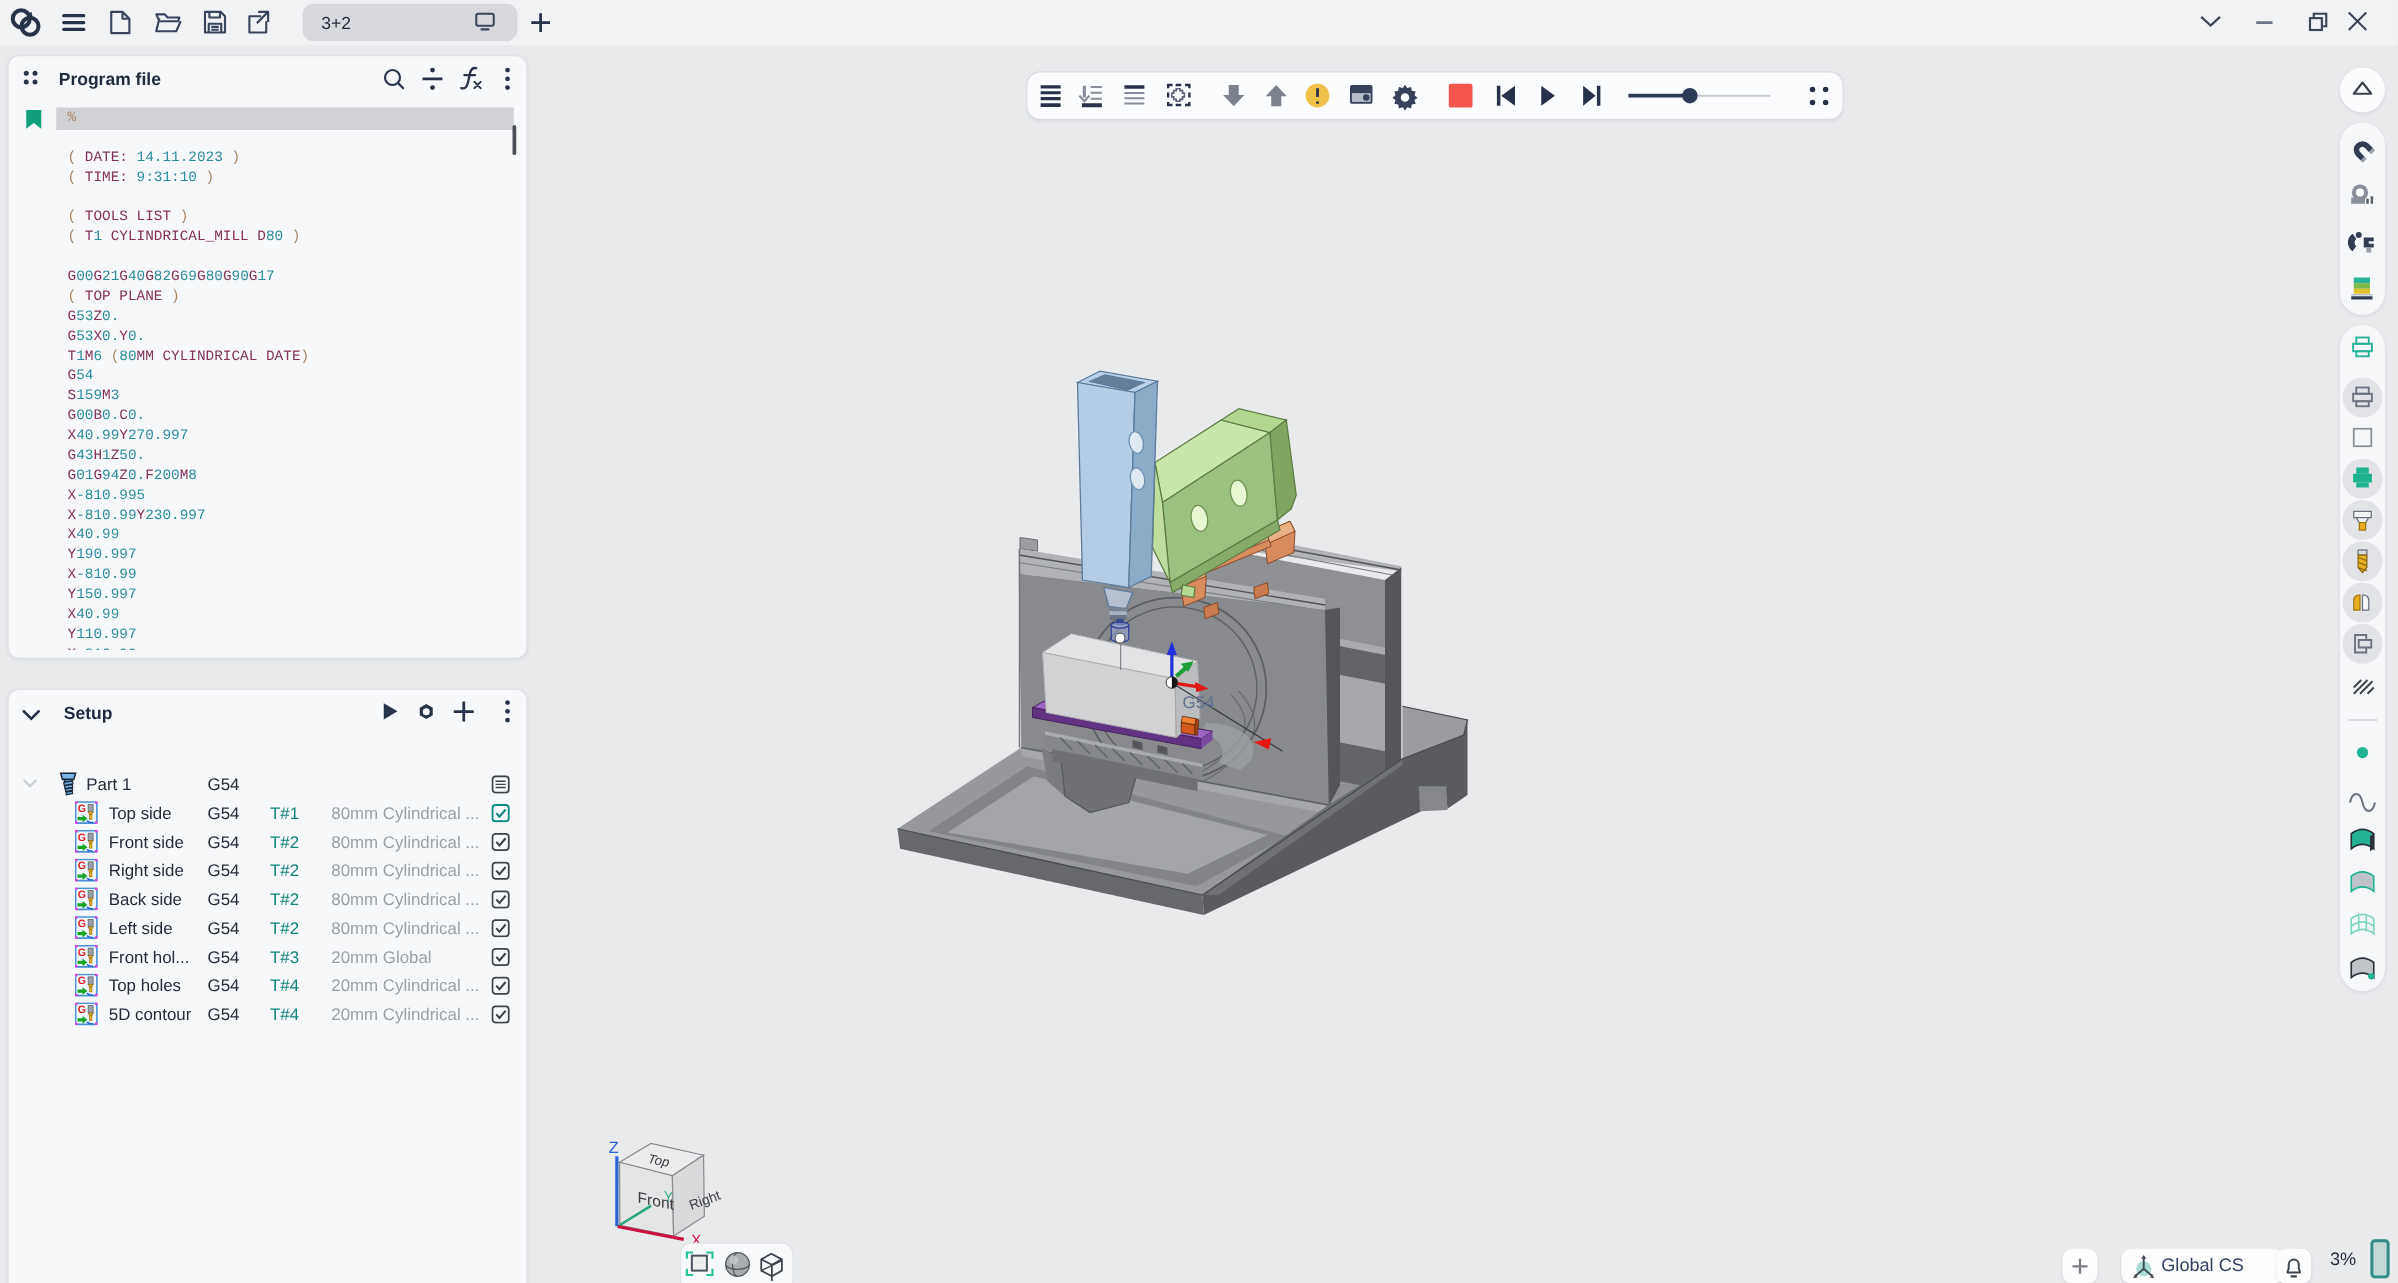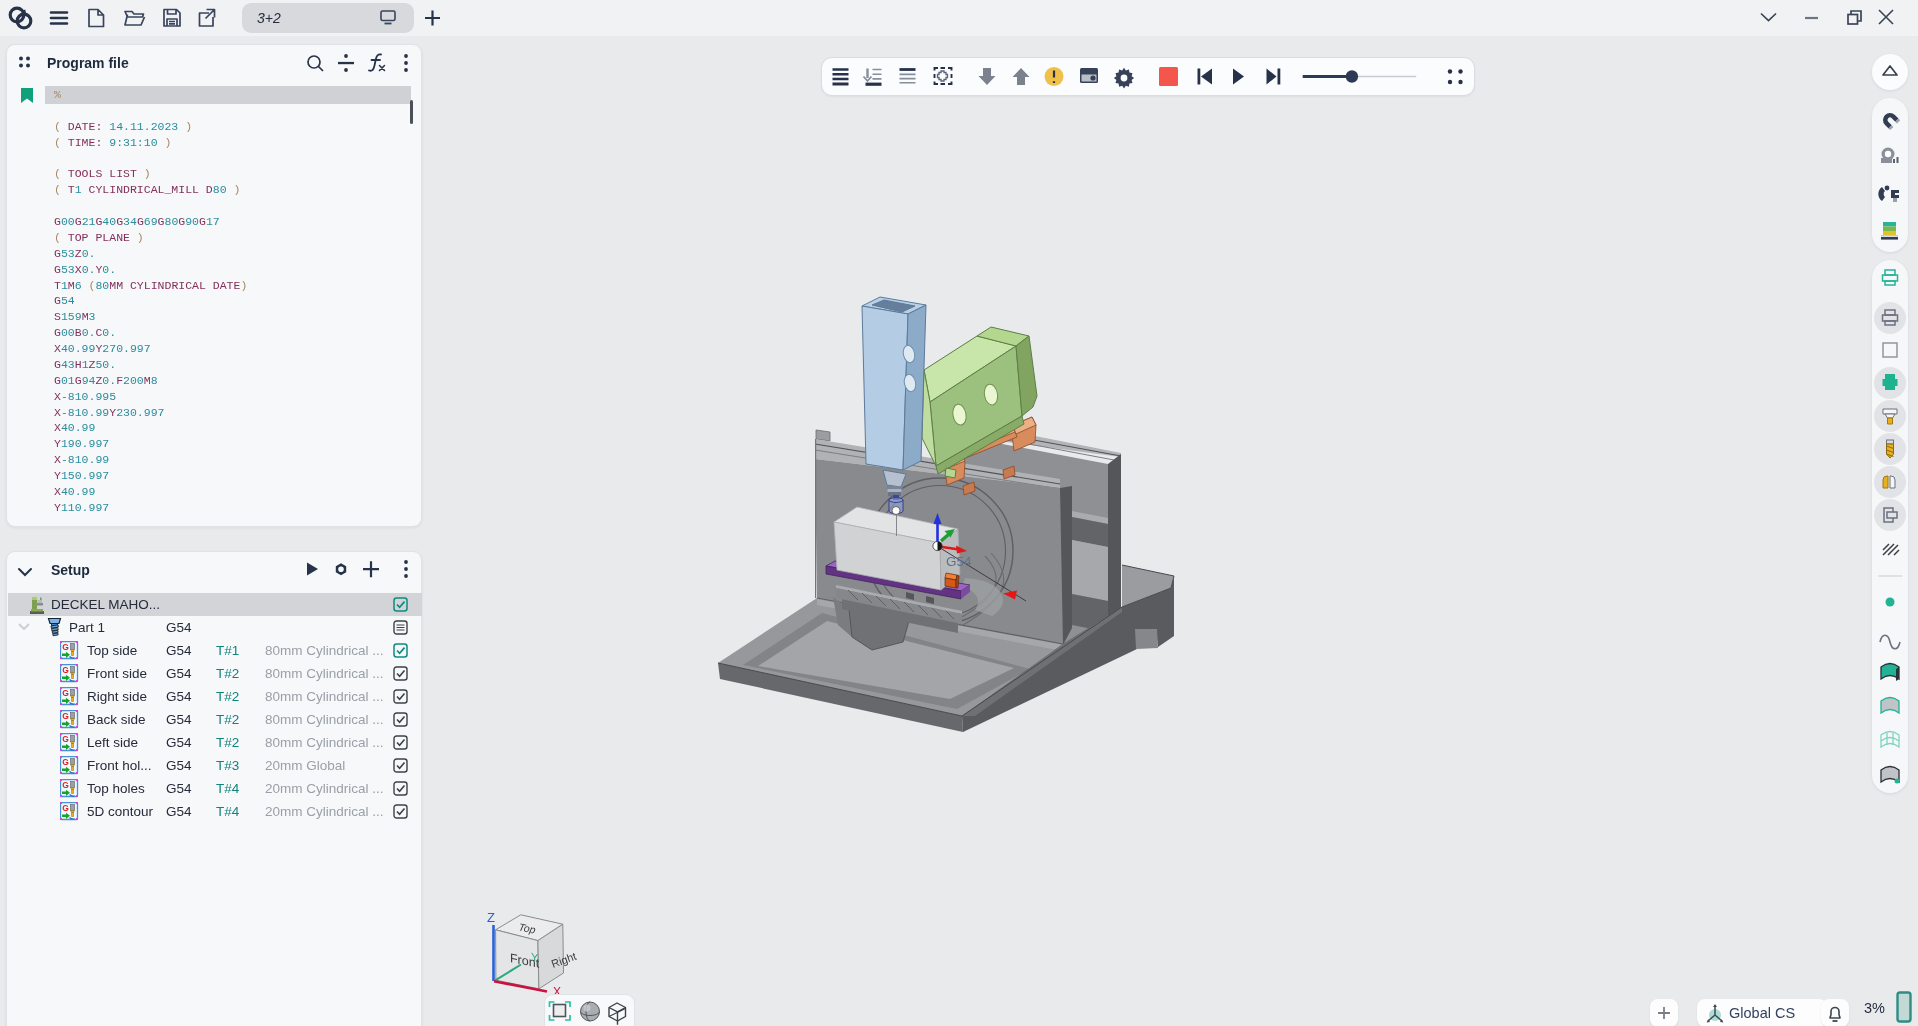--- a/index.html
+++ b/index.html
@@ -1,18 +1,18 @@
 <!DOCTYPE html>
 <html><head><meta charset="utf-8">
 <style>
 html,body{margin:0;padding:0;width:1918px;height:1026px;overflow:hidden;background:#e9eaec;font-family:"Liberation Sans",sans-serif;}
 .abs{position:absolute;}
 #titlebar{position:absolute;left:0;top:0;width:1918px;height:36px;background:#f1f2f4;}
 #tab{position:absolute;left:242px;top:3px;width:172px;height:30px;background:#d7d9dc;border-radius:9px;color:#232c3d;font-size:14px;}
-#tab span{position:absolute;left:15px;top:7px;font-style:italic;}
+#tab span{position:absolute;left:15px;top:7px;}
 .panel{position:absolute;left:6px;width:416px;background:#f7f8f9;border:1px solid #e0e2e5;border-radius:9px;box-shadow:0 1px 3px rgba(40,50,70,.08);box-sizing:border-box;}
 #panel1{top:44px;height:483px;}
 #panel2{top:551px;height:489px;}
 .ptitle{position:absolute;left:40px;top:10px;font-size:14px;font-weight:bold;color:#1d2a3e;}
 #codewrap{position:absolute;left:8px;top:40px;right:18px;bottom:6px;overflow:hidden;font-family:"Liberation Mono",monospace;font-size:11.5px;line-height:15.87px;color:#2a8c9e;}
 #code{position:absolute;left:39px;top:2px;white-space:pre;}
 #code i{font-style:normal;color:#83305a;}
 #code b{font-weight:normal;color:#2a8c9e;}
 #code u{text-decoration:none;color:#a88765;}
 #hl{position:absolute;left:38px;top:41px;width:366px;height:18px;background:#d0d1d4;}
@@ -233,21 +233,21 @@
     </svg>
   <div id="codewrap">
       <div id="code"><u>%</u>
 
 <u>(</u> <i>DATE:</i> <b>14.11.2023</b> <u>)</u>
 <u>(</u> <i>TIME:</i> <b>9:31:10</b> <u>)</u>
 
 <u>(</u> <i>TOOLS</i> <i>LIST</i> <u>)</u>
 <u>(</u> <i>T</i><b>1</b> <i>CYLINDRICAL_MILL</i> <i>D</i><b>80</b> <u>)</u>
 
-<i>G</i><b>00</b><i>G</i><b>21</b><i>G</i><b>40</b><i>G</i><b>34</b><i>G</i><b>69</b><i>G</i><b>80</b><i>G</i><b>90</b><i>G</i><b>17</b>
+<i>G</i><b>00</b><i>G</i><b>21</b><i>G</i><b>40</b><i>G</i><b>82</b><i>G</i><b>69</b><i>G</i><b>80</b><i>G</i><b>90</b><i>G</i><b>17</b>
 <u>(</u> <i>TOP</i> <i>PLANE</i> <u>)</u>
 <i>G</i><b>53</b><i>Z</i><b>0.</b>
 <i>G</i><b>53</b><i>X</i><b>0.</b><i>Y</i><b>0.</b>
 <i>T</i><b>1</b><i>M</i><b>6</b> <u>(</u><b>80</b><i>MM</i> <i>CYLINDRICAL</i> <i>DATE</i><u>)</u>
 <i>G</i><b>54</b>
 <i>S</i><b>159</b><i>M</i><b>3</b>
 <i>G</i><b>00</b><i>B</i><b>0.</b><i>C</i><b>0.</b>
 <i>X</i><b>40.99</b><i>Y</i><b>270.997</b>
 <i>G</i><b>43</b><i>H</i><b>1</b><i>Z</i><b>50.</b>
 <i>G</i><b>01</b><i>G</i><b>94</b><i>Z</i><b>0.</b><i>F</i><b>200</b><i>M</i><b>8</b>
@@ -270,30 +270,20 @@
   <path d="M300 16l11 6.5-11 6.5z" fill="#273349" transform="translate(0,-5.5)"></path>
   <path d="M334 11.2l5.2 3v6l-5.2 3-5.2-3v-6z M334 14.5a2.8 2.8 0 1 0 0 5.6 2.8 2.8 0 0 0 0-5.6z" fill="#273349" fill-rule="evenodd"></path>
   <path d="M356 17.2h16M364 9.2v16" stroke="#273349" stroke-width="2.2" fill="none"></path>
   <g fill="#273349">
         <circle cx="399" cy="10" r="1.9"></circle>
         <circle cx="399" cy="17" r="1.9"></circle>
         <circle cx="399" cy="24" r="1.9"></circle>
       </g>
   </svg>
   <div class="ptitle" style="left:44px">Setup</div>
-  <div class="trow" style="top:41px;background:#d3d4d7;width:414px;">
-    <svg class="abs" style="left:20px;top:1px" width="18" height="21" viewBox="0 0 18 21">
-        <use href="#micon"></use>
-      </svg>
-    <span class="nm" style="left:43px">DECKEL MAHO...</span>
-    <svg class="abs" style="left:385px;top:4px" width="15" height="15" viewBox="0 0 15 15">
-        <rect x="1" y="1" width="13" height="13" rx="2.5" fill="none" stroke="#0e8a80" stroke-width="1.5"></rect>
-        <path d="M4 7.5l2.6 2.8L11.5 4.6" stroke="#0e8a80" stroke-width="1.7" fill="none"></path>
-      </svg>
-  </div>
   <div class="trow" style="top:64px">
     <svg class="abs" style="left:10px;top:6px" width="12" height="9" viewBox="0 0 12 9">
         <path d="M1 2l5 5 5-5" stroke="#c9cCd2" stroke-width="1.8" fill="none"></path>
       </svg>
     <svg class="abs" style="left:38px;top:1px" width="17" height="21" viewBox="0 0 17 21">
         <use href="#bicon"></use>
       </svg>
     <span class="nm" style="left:61px">Part 1</span>
       <span class="g5">G54</span>
     <svg class="abs" style="left:385px;top:4px" width="15" height="15" viewBox="0 0 15 15">

